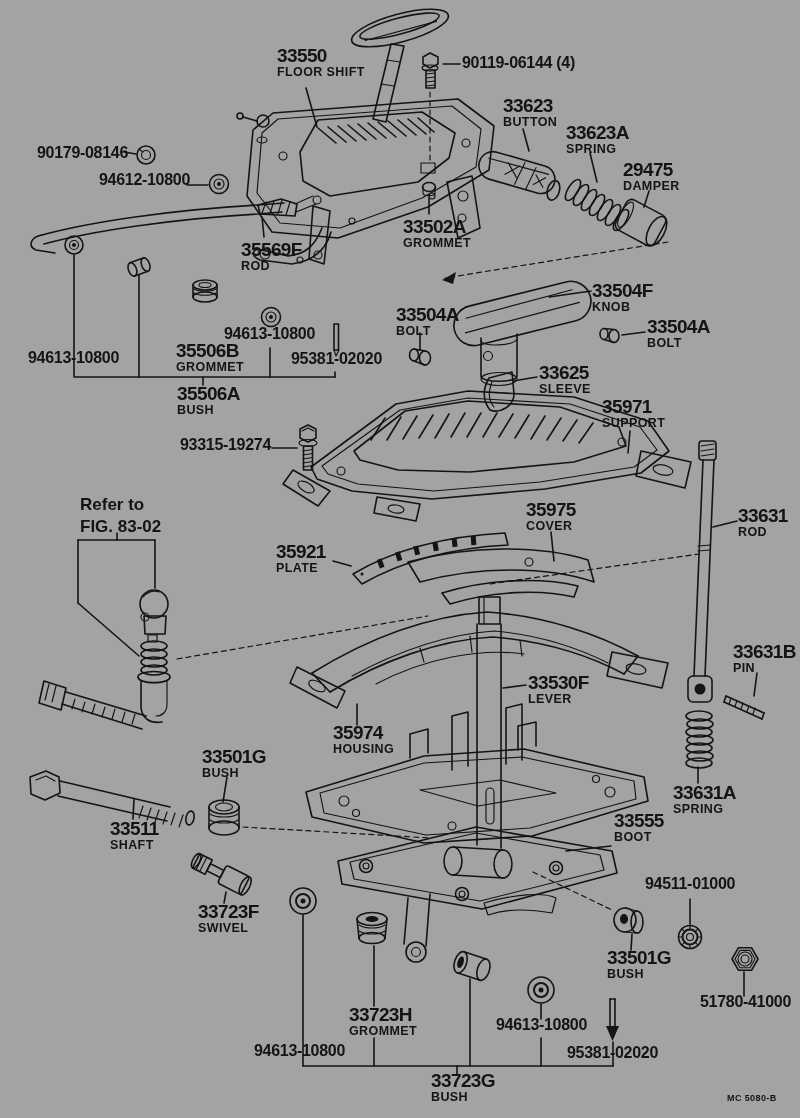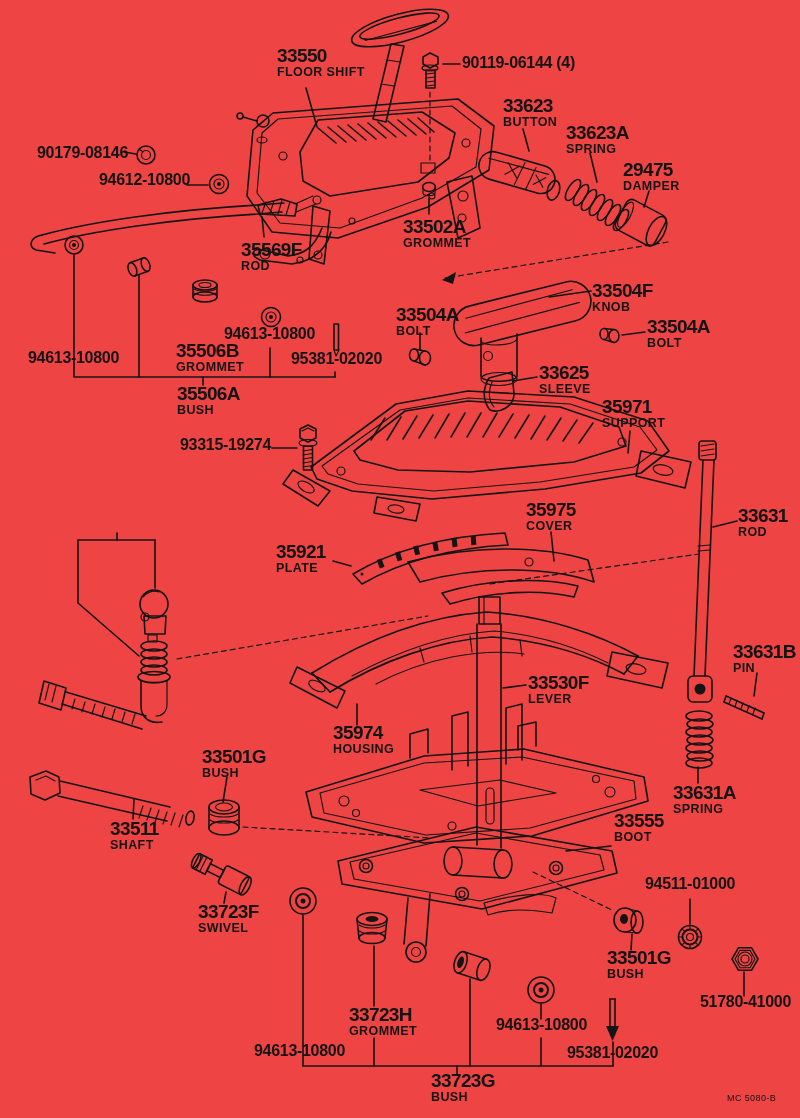--- a/index.html
+++ b/index.html
@@ -1,30 +1,30 @@
 <!DOCTYPE html>
 <html><head>
 <meta charset="utf-8">
 <style>
   html,body{margin:0;padding:0;background:#fff;}
-  .stage{position:relative;width:800px;height:1118px;background:#ef4444;
+  .stage{position:relative;width:800px;height:1118px;background:#a3a3a3;
          font-family:"Liberation Sans",sans-serif;color:#141414;overflow:hidden;}
   svg.art{position:absolute;left:0;top:0;}
   svg.art path,svg.art line,svg.art ellipse,svg.art circle,svg.art rect,svg.art polygon{
     fill:none;stroke:#141414;stroke-width:1.6;stroke-linecap:round;stroke-linejoin:round;}
   svg.art .thin{stroke-width:1.15;}
   svg.art .thick{stroke-width:2;}
   svg.art .fill{fill:#141414;stroke:none;}
   svg.art .dash{stroke-dasharray:5 4;stroke-width:1.2;}
   .lbl{position:absolute;line-height:1.04;white-space:nowrap;}
   .lbl .code{font-weight:bold;font-size:19px;letter-spacing:-0.6px;}
   .lbl .sub{font-weight:bold;font-size:12.5px;letter-spacing:0.4px;}
   .lbl.num .code{font-size:16px;letter-spacing:-0.3px;text-align:center;}
   .note{position:absolute;font-weight:bold;font-size:17px;line-height:1.3;}
-  .footer{position:absolute;font-weight:normal;font-size:9px;letter-spacing:0.4px;}
+  .footer{position:absolute;font-weight:bold;font-size:9px;letter-spacing:0.4px;}
 </style>
 </head>
 <body>
 
 <div class="stage">
 
 <svg class="art" width="800" height="1118" viewBox="0 0 800 1118">
 
   <g>
     <g transform="rotate(-15 400 28)">
@@ -616,20 +616,24 @@
   <div class="sub">COVER</div>
 </div>
 <div class="lbl" style="left:738px;top:506px">
   <div class="code">33631</div>
   <div class="sub">ROD</div>
 </div>
 <div class="lbl" style="left:276px;top:542px">
   <div class="code">35921</div>
   <div class="sub">PLATE</div>
 </div>
+<div class="note" style="left:80px;top:494px">
+  <div>Refer to</div>
+  <div>FIG. 83-02</div>
+</div>
 <div class="lbl" style="left:733px;top:642px">
   <div class="code">33631B</div>
   <div class="sub">PIN</div>
 </div>
 <div class="lbl" style="left:528px;top:673px">
   <div class="code">33530F</div>
   <div class="sub">LEVER</div>
 </div>
 <div class="lbl" style="left:333px;top:723px">
   <div class="code">35974</div>

